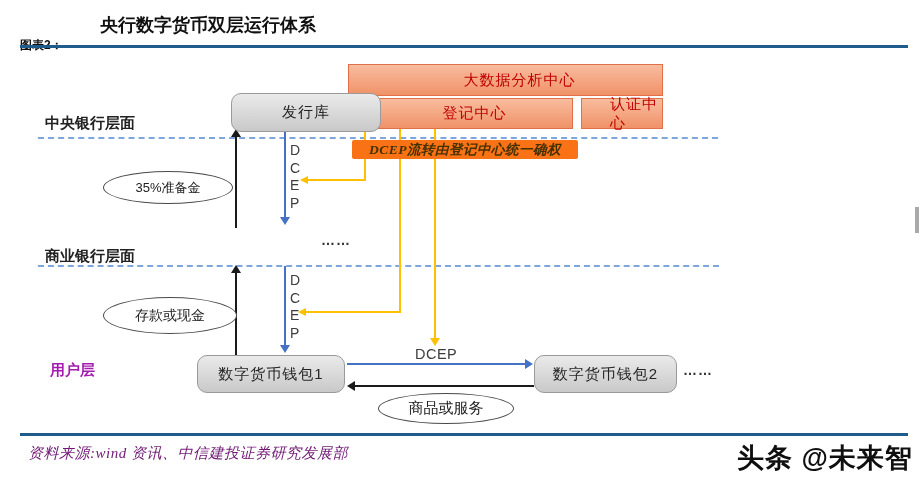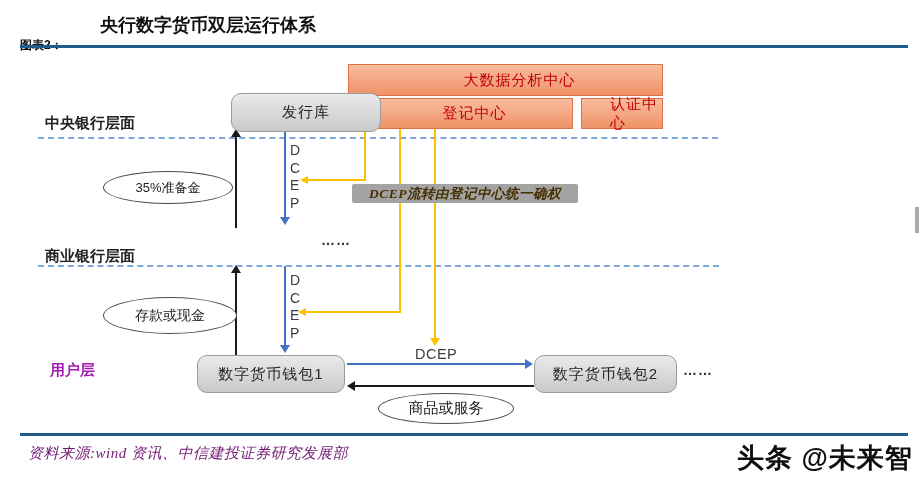--- a/index.html
+++ b/index.html
@@ -44,23 +44,23 @@
   .ah-down-yellow{border-left:5px solid transparent;border-right:5px solid transparent;border-top:8px solid #FFC000;}
   .ah-right-blue{border-top:5px solid transparent;border-bottom:5px solid transparent;border-left:8px solid #4472C4;}
   .ah-left-black{border-top:5px solid transparent;border-bottom:5px solid transparent;border-right:8px solid #1a1a1a;}
   
   .layer-label{font-size:15px;font-weight:bold;color:#222;}
   .layer-label.light{font-weight:600;color:#a21caf;}
   .dcep-stack{width:16px;font-size:14px;line-height:17.5px;color:#3d3d3d;word-break:break-all;}
   .dcep-h{font-size:14.5px;color:#3d3d3d;letter-spacing:0.5px;}
   .dots{font-size:14px;font-weight:bold;color:#333;letter-spacing:1px;}
   .note{
-    background:#a3a3a3;border-radius:2px;display:flex;align-items:center;justify-content:center;
+    background:#f97316;border-radius:2px;display:flex;align-items:center;justify-content:center;
     font-family:"Liberation Serif","DejaVu Serif",serif;font-style:italic;font-weight:bold;
-    font-size:13.5px;color:#453000;letter-spacing:0.5px;margin-top:44px;
+    font-size:13.5px;color:#453000;letter-spacing:0.5px;
   }
   .source{
     font-family:"Liberation Serif","DejaVu Serif",serif;font-style:italic;
     font-size:15px;color:#701a75;letter-spacing:0.5px;text-align:center;
   }
   .watermark{font-size:27px;font-weight:bold;color:#0f0f0f;letter-spacing:1px;}
   .artifact{background:#A9A9A9;}
 </style>
 </head>
 <body>

